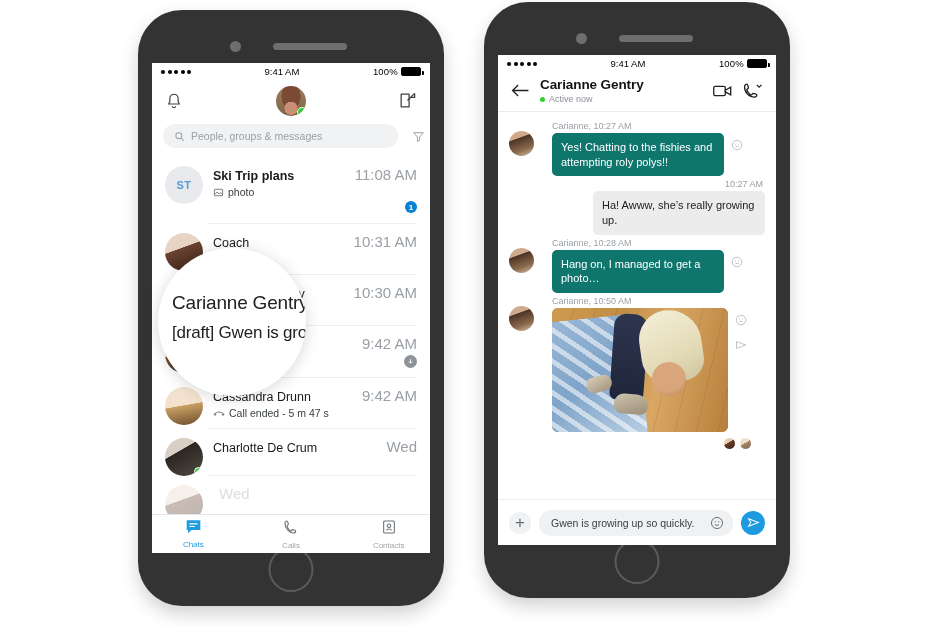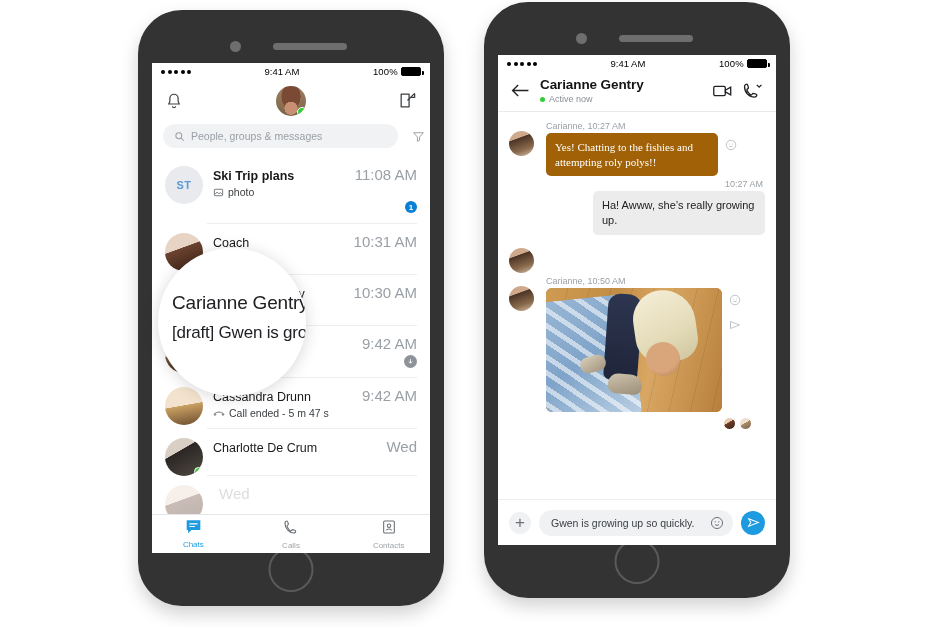--- a/index.html
+++ b/index.html
@@ -176,34 +176,34 @@
   }
   .back-icon { width: 19px; height: 15px; flex: none; }
   .r-title-wrap { flex: 1; min-width: 0; }
   .r-title { font-size: 13.5px; font-weight: 700; color: #141414; letter-spacing: -.1px; }
   .r-status { display: flex; align-items: center; gap: 4px; margin-top: 2px; }
   .r-status .dot { width: 5px; height: 5px; border-radius: 50%; background: #33cc33; }
   .r-status .txt { font-size: 9px; color: #8a9096; }
   .hdr-icon { width: 20px; height: 18px; flex: none; }
 
   .thread { background: #fff; padding: 6px 0 0 0; position: relative; height: 340px; }
-  .msg { display: flex; gap: 12px; padding: 3px 11px 0 11px; }
+  .msg { display: flex; gap: 18px; padding: 3px 11px 0 11px; }
   .msg .m-av {
     width: 25px; height: 25px; border-radius: 50%; flex: none; margin-top: 10px;
     background: linear-gradient(160deg,#cfa98b 0 30%,#4b3426 32%, #8a6a4c 70%, #d8c4ae);
   }
   .msg-col { flex: 1; min-width: 0; }
   .meta { font-size: 9px; color: #9aa0a6; margin-bottom: 2px; }
   .meta.right { text-align: right; padding-right: 2px; }
   .bubble-row { display: flex; align-items: flex-start; gap: 7px; }
   .bubble {
     max-width: 172px; border-radius: 5px; padding: 7px 9px;
     font-size: 11px; line-height: 1.33;
   }
-  .bubble.in { background: #a16207; color: #fff; font-family: Liberation Serif, serif; }
+  .bubble.in { background: #0f766e; color: #fff; }
   .bubble.out { background: #ececec; color: #202124; }
   .msg.outgoing { justify-content: flex-end; padding-right: 11px; }
   .msg.outgoing .bubble-row { justify-content: flex-end; }
   .react-icon { width: 12px; height: 12px; flex: none; margin-top: 6px; }
   .react-col { display: flex; flex-direction: column; gap: 7px; align-items: center; }
 
   .photo-bubble {
     width: 176px; height: 124px; border-radius: 6px; overflow: hidden; position: relative;
     background:
       linear-gradient(105deg, #b9823f 0 100%);
@@ -550,20 +550,32 @@
           <div class="msg-col">
             <div class="meta right">10:27 AM</div>
             <div class="bubble-row">
               <div class="bubble out">Ha! Awww, she’s really growing up.</div>
             </div>
           </div>
         </div>
 
         <div class="msg">
           <div class="m-av"></div>
+          <div class="msg-col">
+            <div class="meta">Carianne, 10:28 AM</div>
+            <div class="bubble-row">
+              <div class="bubble in">Hang on, I managed to get a photo…</div>
+              <svg class="react-icon" viewBox="0 0 24 24" fill="none" stroke="#b7bcc1" stroke-width="1.8">
+                <circle cx="12" cy="12" r="9.5"></circle>
+                  <circle cx="9" cy="10" r="1.1" fill="#b7bcc1" stroke="none"></circle>
+                <circle cx="15" cy="10" r="1.1" fill="#b7bcc1" stroke="none"></circle>
+                  <path d="M9 15h6"></path>
+              </svg>
+            </div>
+          </div>
         </div>
 
         <div class="msg">
           <div class="m-av"></div>
           <div class="msg-col">
             <div class="meta">Carianne, 10:50 AM</div>
             <div class="bubble-row">
               <div class="photo-bubble">
                 <div class="floor"></div>
                 <div class="rug"></div>

